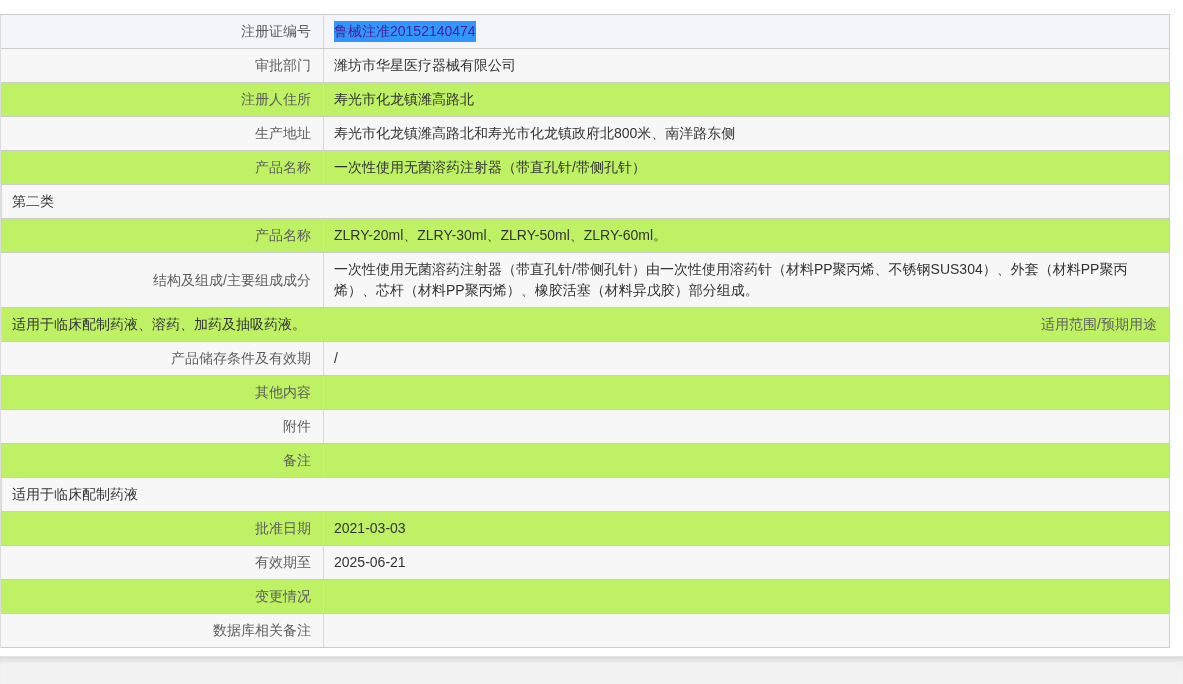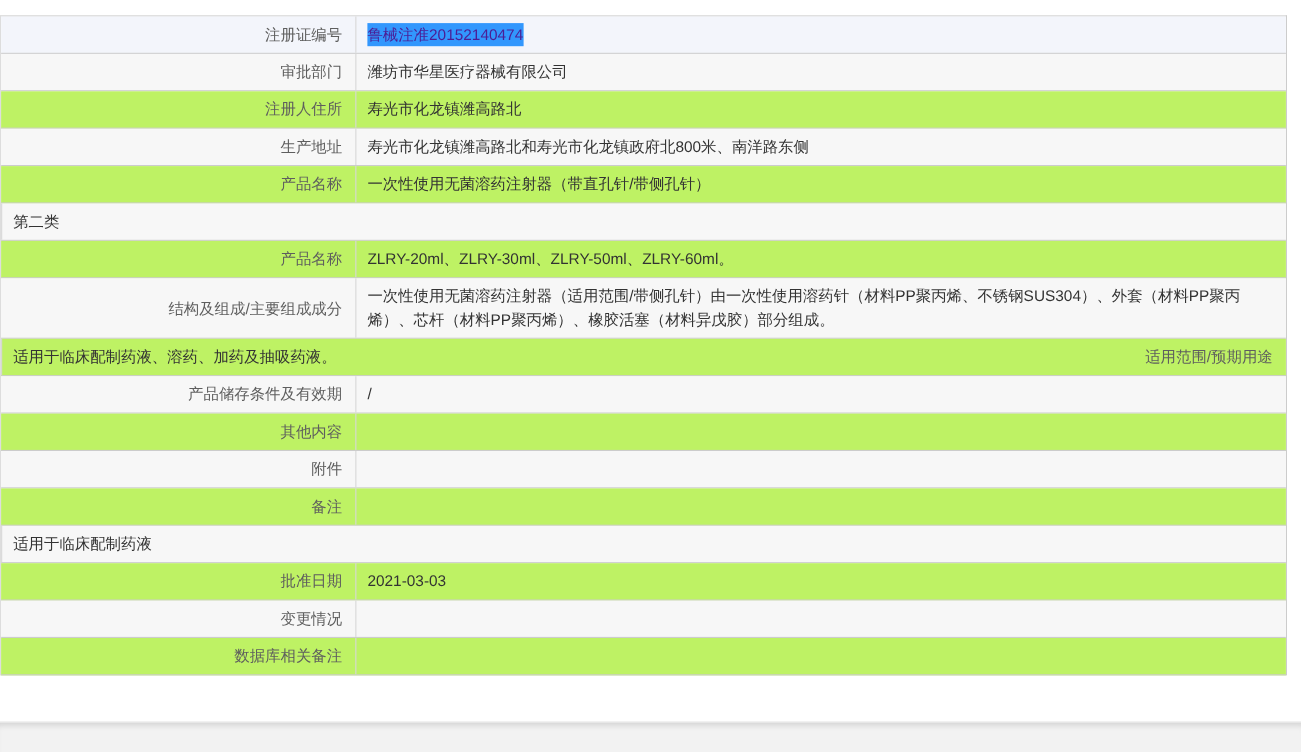--- a/index.html
+++ b/index.html
@@ -99,21 +99,21 @@
     <div class="cell value-cell">第二类</div>
   </div>
 
   <div class="row">
     <div class="cell label-cell">产品名称</div>
     <div class="cell value-cell">ZLRY-20ml、ZLRY-30ml、ZLRY-50ml、ZLRY-60ml。</div>
   </div>
 
   <div class="row">
     <div class="cell label-cell">结构及组成/主要组成成分</div>
-    <div class="cell value-cell">一次性使用无菌溶药注射器（适用范围/带侧孔针）由一次性使用溶药针（材料PP聚丙烯、不锈钢SUS304）、外套（材料PP聚丙烯）、芯杆（材料PP聚丙烯）、橡胶活塞（材料异戊胶）部分组成。</div>
+    <div class="cell value-cell">一次性使用无菌溶药注射器（带直孔针/带侧孔针）由一次性使用溶药针（材料PP聚丙烯、不锈钢SUS304）、外套（材料PP聚丙烯）、芯杆（材料PP聚丙烯）、橡胶活塞（材料异戊胶）部分组成。</div>
   </div>
 
   <div class="row">
     <div class="cell value-cell">适用于临床配制药液、溶药、加药及抽吸药液。</div>
     <div class="cell label-cell">适用范围/预期用途</div>
   </div>
 
   <div class="row">
     <div class="cell label-cell">产品储存条件及有效期</div>
     <div class="cell value-cell">/</div>
@@ -136,20 +136,24 @@
 
   <div class="row">
     <div class="cell value-cell">适用于临床配制药液</div>
   </div>
 
   <div class="row">
     <div class="cell label-cell">批准日期</div>
     <div class="cell value-cell">2021-03-03</div>
   </div>
 
+  <div class="row">
+    <div class="cell label-cell">有效期至</div>
+    <div class="cell value-cell">2025-06-21</div>
+  </div>
 
   <div class="row">
     <div class="cell label-cell">变更情况</div>
     <div class="cell value-cell"></div>
   </div>
 
   <div class="row">
     <div class="cell label-cell">数据库相关备注</div>
     <div class="cell value-cell"></div>
   </div>

